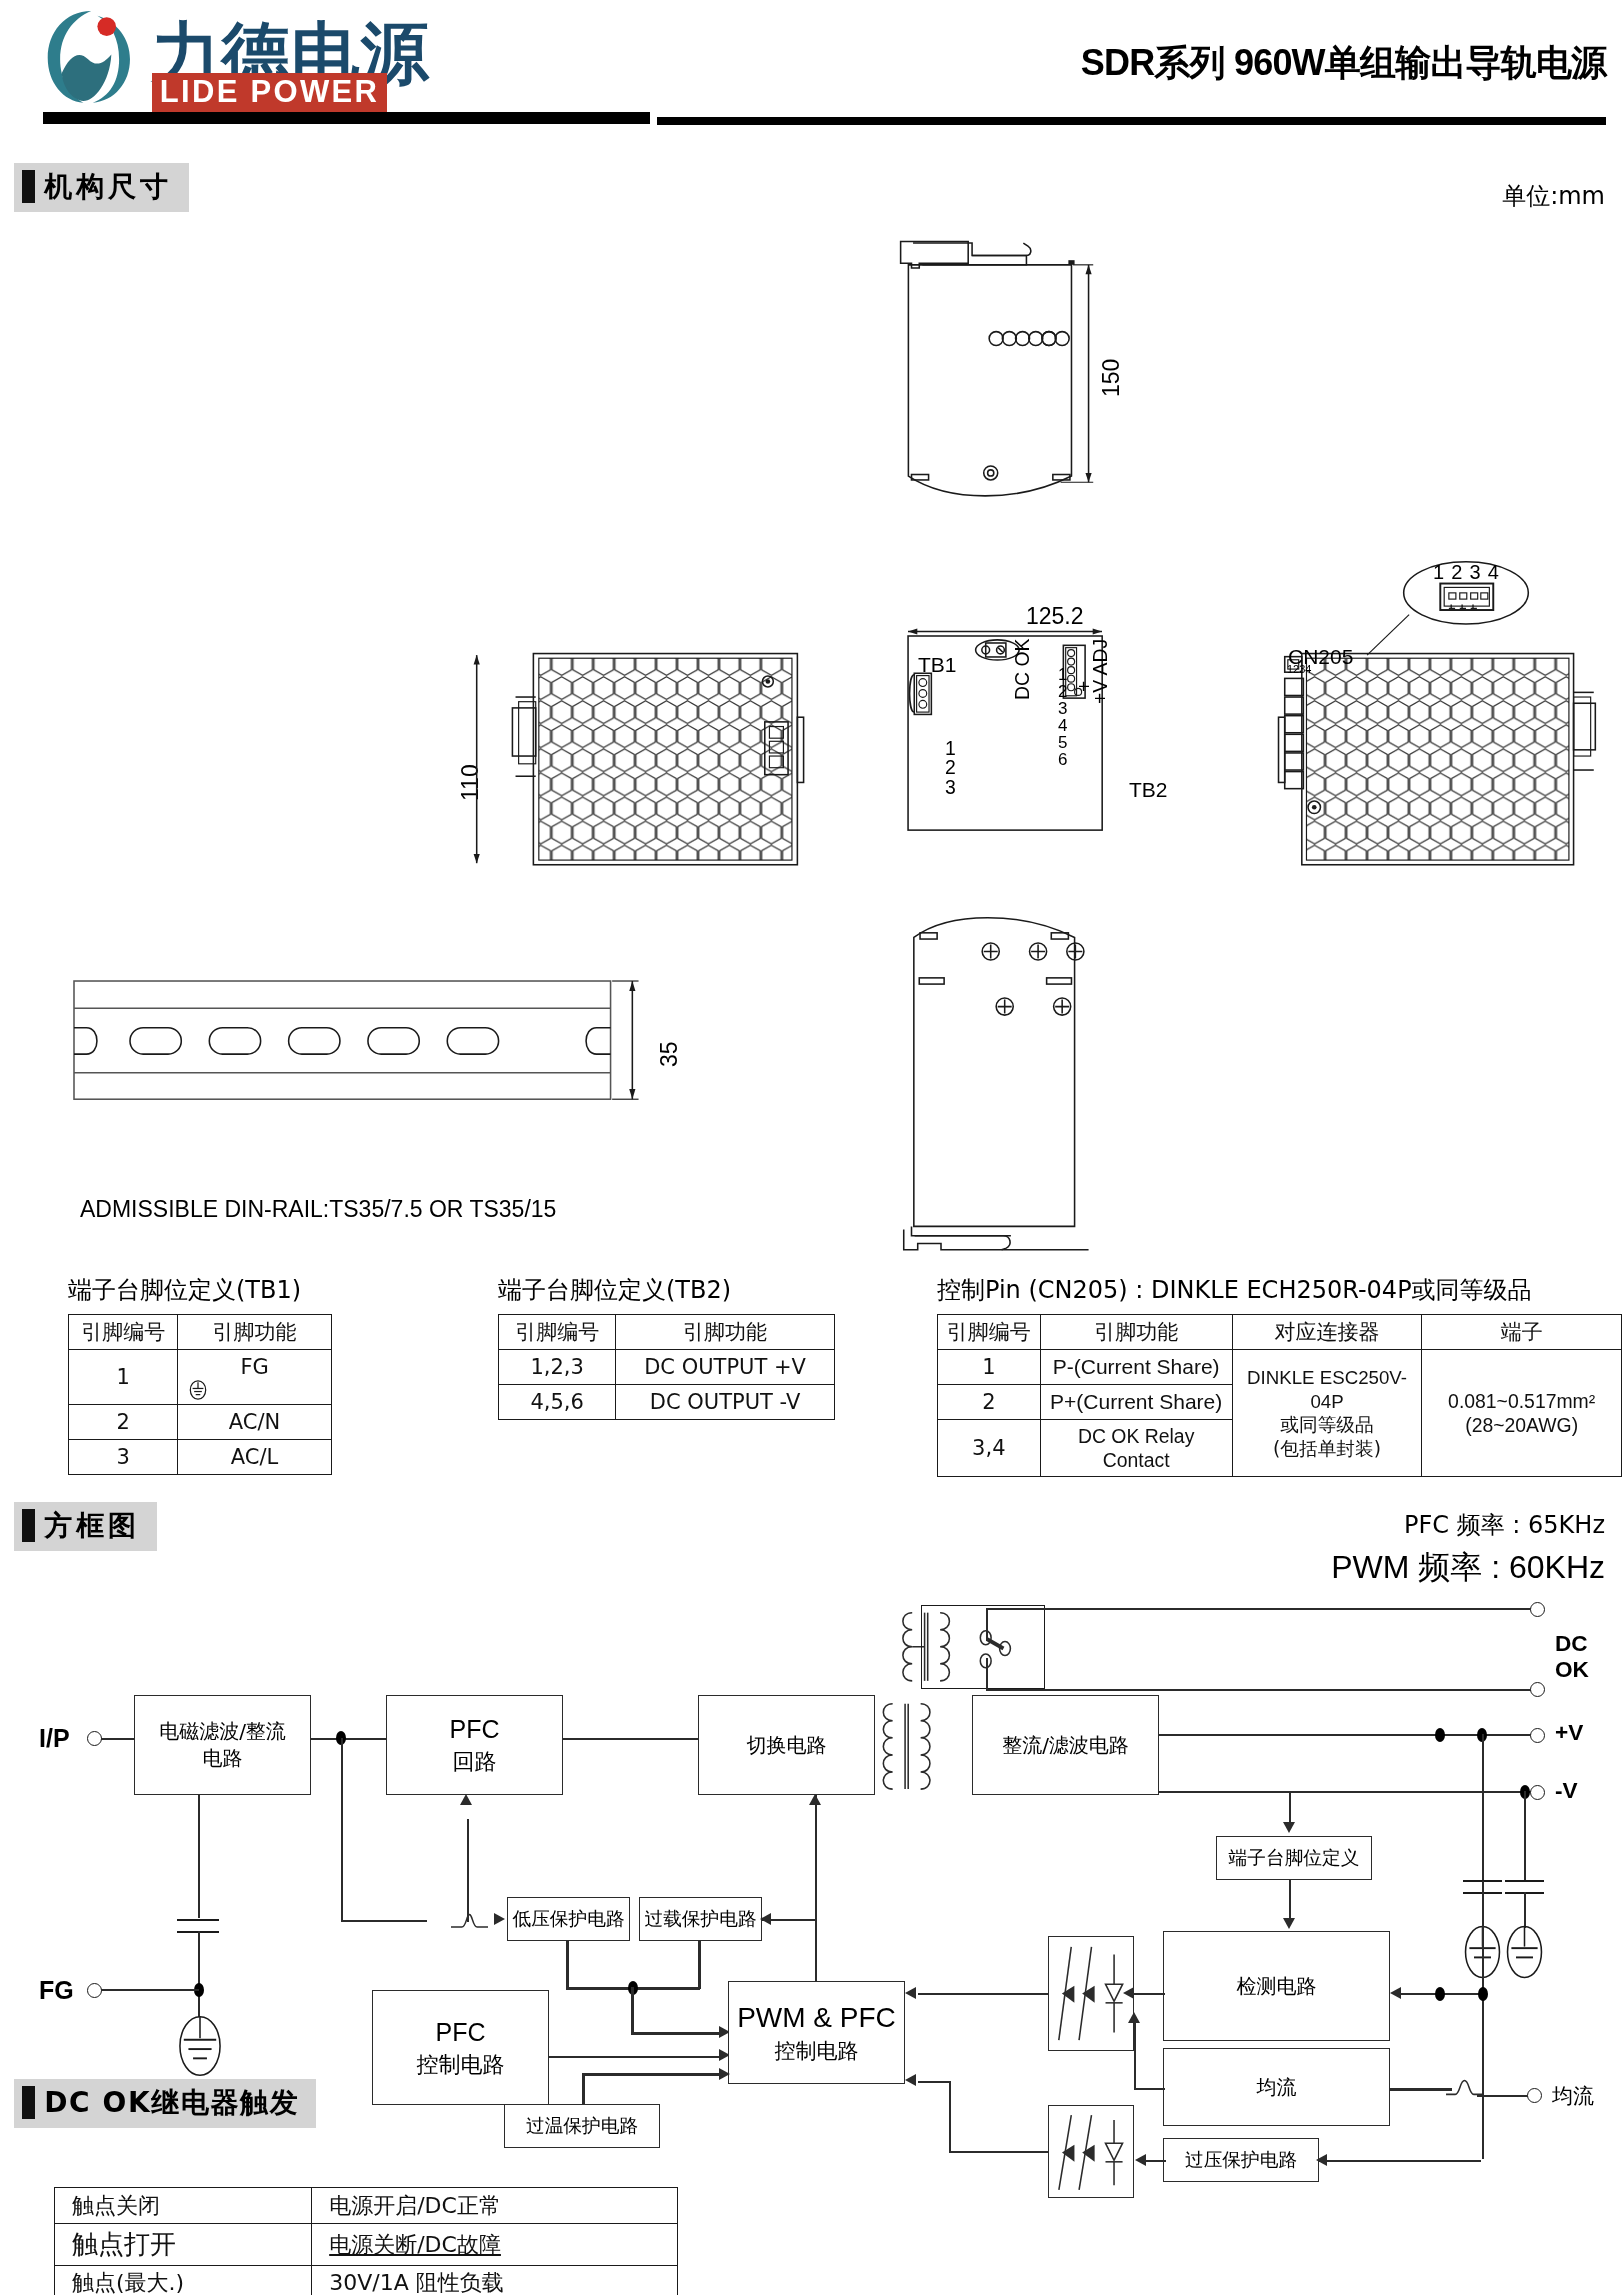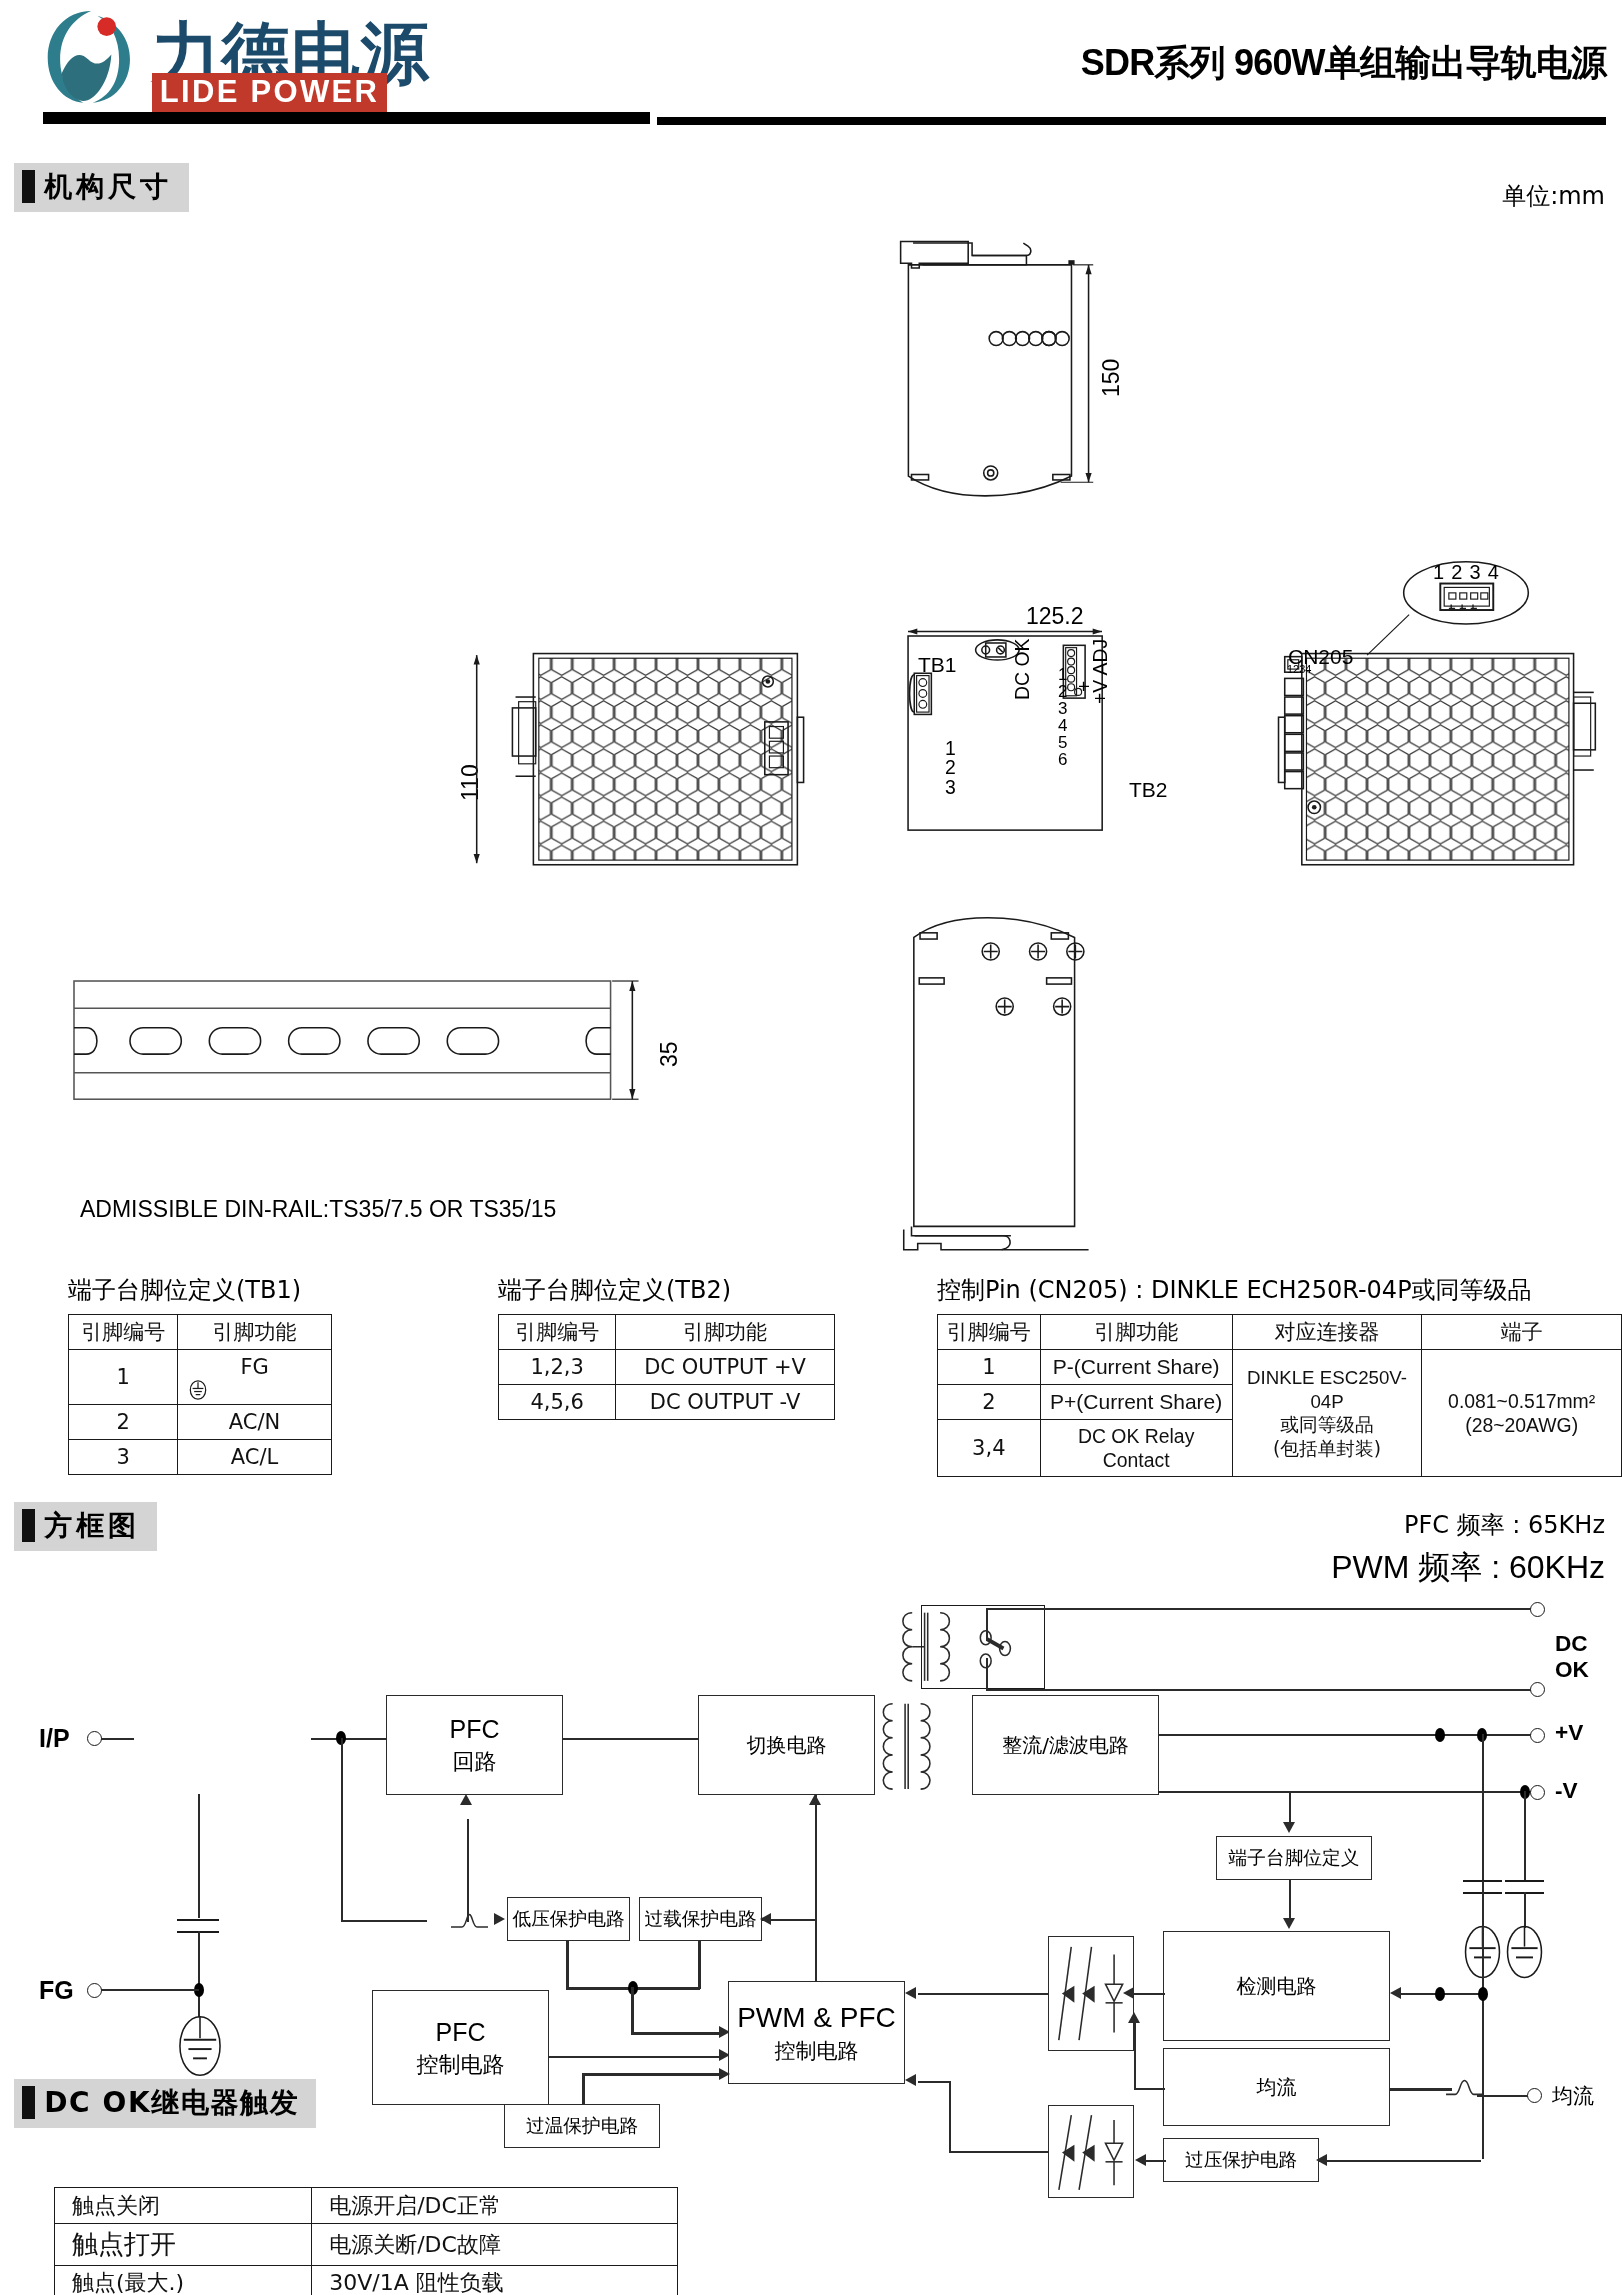--- a/index.html
+++ b/index.html
@@ -446,20 +446,24 @@
   <div class="wire h" style="left:986px;top:103px;width:547px;"></div>
   <div class="wire v" style="left:986px;top:72px;height:33px;"></div>
   <div class="term" style="left:1530px;top:15.6px;"></div>
   <div class="term" style="left:1530px;top:96px;"></div>
   <div class="bd-lbl" style="left:1555px;top:45px;font-size:22.6px;">DC OK</div>
 
   <div class="term" style="left:87px;top:145px;"></div>
   <div class="bd-lbl" style="left:39px;top:138px;">I/P</div>
   <div class="wire h" style="left:101px;top:152px;width:33px;"></div>
 
+  <div class="bd-box" style="left:134px;top:109px;width:177px;height:100px;">
+    <span>电磁滤波/整流</span>
+    <span>电路</span>
+  </div>
 
   <div class="wire h" style="left:311px;top:152px;width:75px;"></div>
   <div class="dot" style="left:336px;top:145px;"></div>
   <div class="wire v" style="left:341px;top:152px;height:183px;"></div>
   <div class="wire h" style="left:341px;top:334px;width:86px;"></div>
 
   <div class="wire v" style="left:198px;top:208px;height:124px;"></div>
   <div class="cap-a" style="left:177px;top:333px;width:42px;"></div>
   <div class="cap-a" style="left:177px;top:345px;width:42px;"></div>
   <div class="wire v" style="left:198px;top:345px;height:86px;"></div>
@@ -655,21 +659,21 @@
 </div>
 
 <table class="dt" style="left:54px;top:2187px;">
   <tbody>
       <tr>
     <td style="width:233px;text-align:left;padding-left:17px;font-size:22px;">触点关闭</td>
     <td style="width:342px;text-align:left;padding-left:17px;font-size:22px;">电源开启/DC正常</td>
   </tr>
   <tr>
     <td style="text-align:left;padding-left:17px;font-size:26px;">触点打开</td>
-    <td style="text-align:left;padding-left:17px;font-size:22px;">电源关断/DC故障</td>
+    <td style="text-align:left;padding-left:17px;font-size:22px;text-decoration:underline;">电源关断/DC故障</td>
   </tr>
   <tr>
     <td style="text-align:left;padding-left:17px;font-size:22px;">触点(最大.)</td>
     <td style="text-align:left;padding-left:17px;font-size:22px;">30V/1A 阻性负载</td>
   </tr>
 </tbody>
   </table>
 
 
 </body></html>

